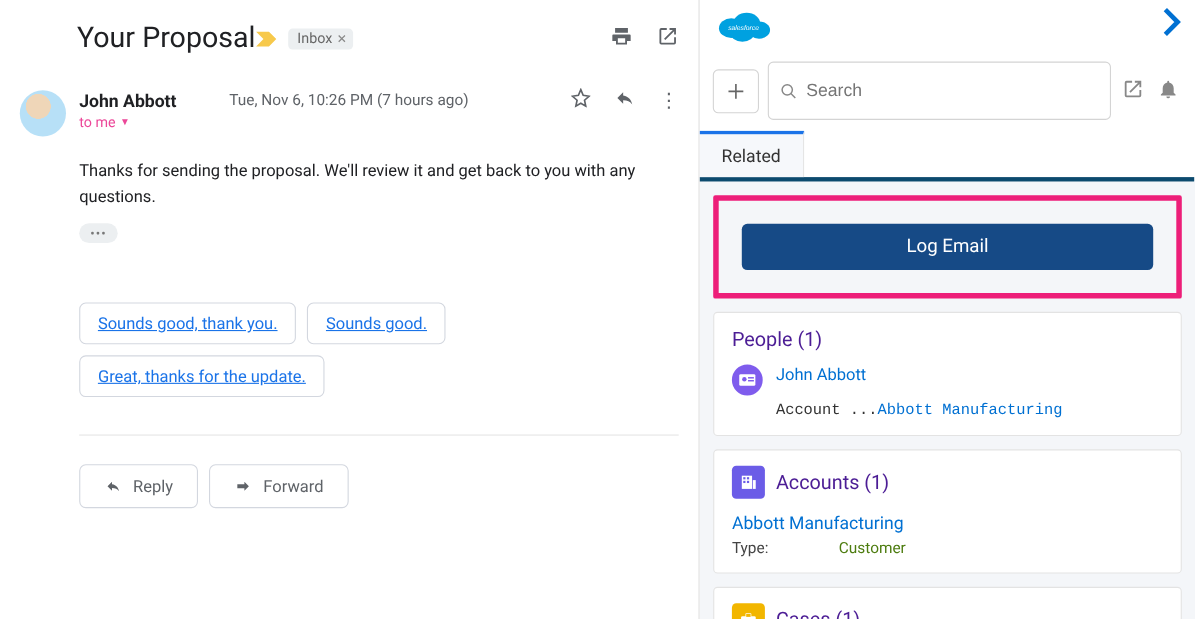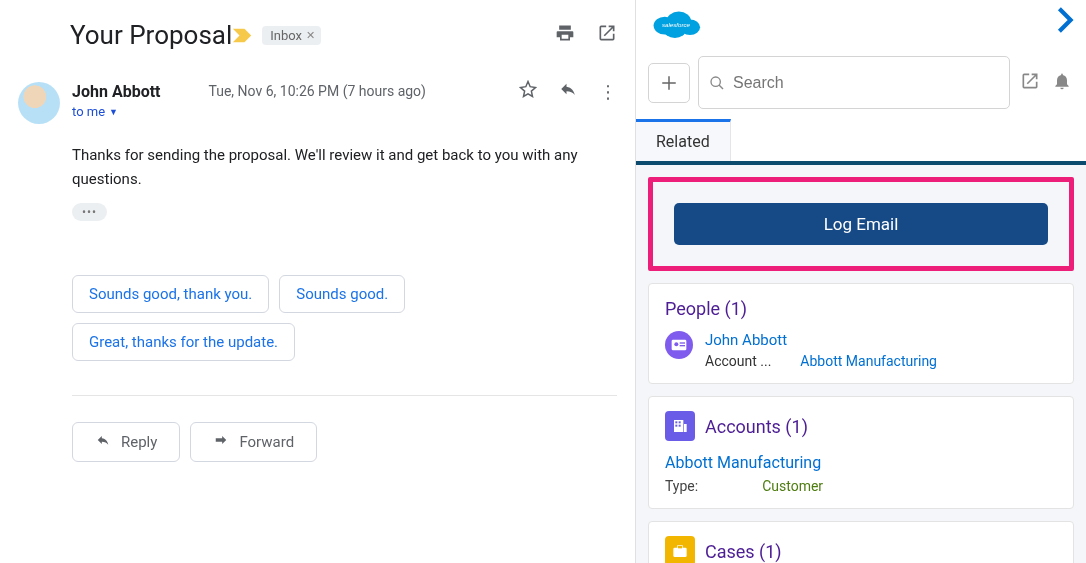--- a/index.html
+++ b/index.html
@@ -88,21 +88,21 @@
     margin-left: auto;
     display: flex;
     gap: 22px;
     align-items: center;
     color: #5f6368;
   }
   .sender-actions svg { width: 18px; height: 18px; fill: #5f6368; }
   .more-dots { font-size: 18px; color: #5f6368; line-height: 0.5; }
   .to-line {
     font-size: 13px;
-    color: #1d4ed8;
+    color: #ec4899;
     margin-top: 2px;
     display: flex;
     align-items: center;
     gap: 4px;
   }
   .to-caret { font-size: 9px; }
   .msg-text {
     margin-top: 24px;
     font-size: 15px;
     color: #202124;
@@ -124,35 +124,37 @@
     flex-wrap: wrap;
     gap: 10px;
   }
   .reply-chip {
     border: 1px solid #d3d7df;
     border-radius: 6px;
     padding: 9px 16px;
     color: #1a73e8;
     font-size: 15px;
     cursor: pointer;
+    text-decoration: underline;
   }
   .divider {
     border-top: 1px solid #e5e5e5;
     margin-top: 34px;
   }
   .reply-buttons {
     display: flex;
     gap: 10px;
     margin-top: 26px;
   }
   .reply-btn {
     border: 1px solid #d3d7df;
     border-radius: 6px;
     padding: 10px 22px;
     display: flex;
+    align-items: center;
     gap: 10px;
     color: #5f6368;
     font-size: 15px;
     cursor: pointer;
   }
   .reply-btn svg { width: 16px; height: 14px; fill: #5f6368; }
   
   .sf-pane {
     flex: 1;
     border-left: 1px solid #e0e0e0;
@@ -266,23 +268,24 @@
     display: flex; align-items: center; justify-content: center;
     color: #fff; font-size: 13px;
   }
   .people-name {
     color: #0070d2;
     font-size: 15px;
   }
   .people-sub {
     font-size: 14px;
     color: #333;
-    margin-top: 4px;
-    display: flex;
-    gap: 29px;
+    margin-top: 16px;
+    display: flex;
+    gap: 0;
+    font-family: Liberation Mono, monospace;
   }
   .people-sub .link { color: #0070d2; }
   .account-icon {
     width: 30px; height: 30px; border-radius: 4px;
     background: #6b5ce7;
     display: flex; align-items: center; justify-content: center;
     color: #fff; margin-right: 10px;
   }
   .account-header { display: flex; align-items: center; margin-bottom: 12px; }
   .account-name { color: #0070d2; font-size: 16px; }

